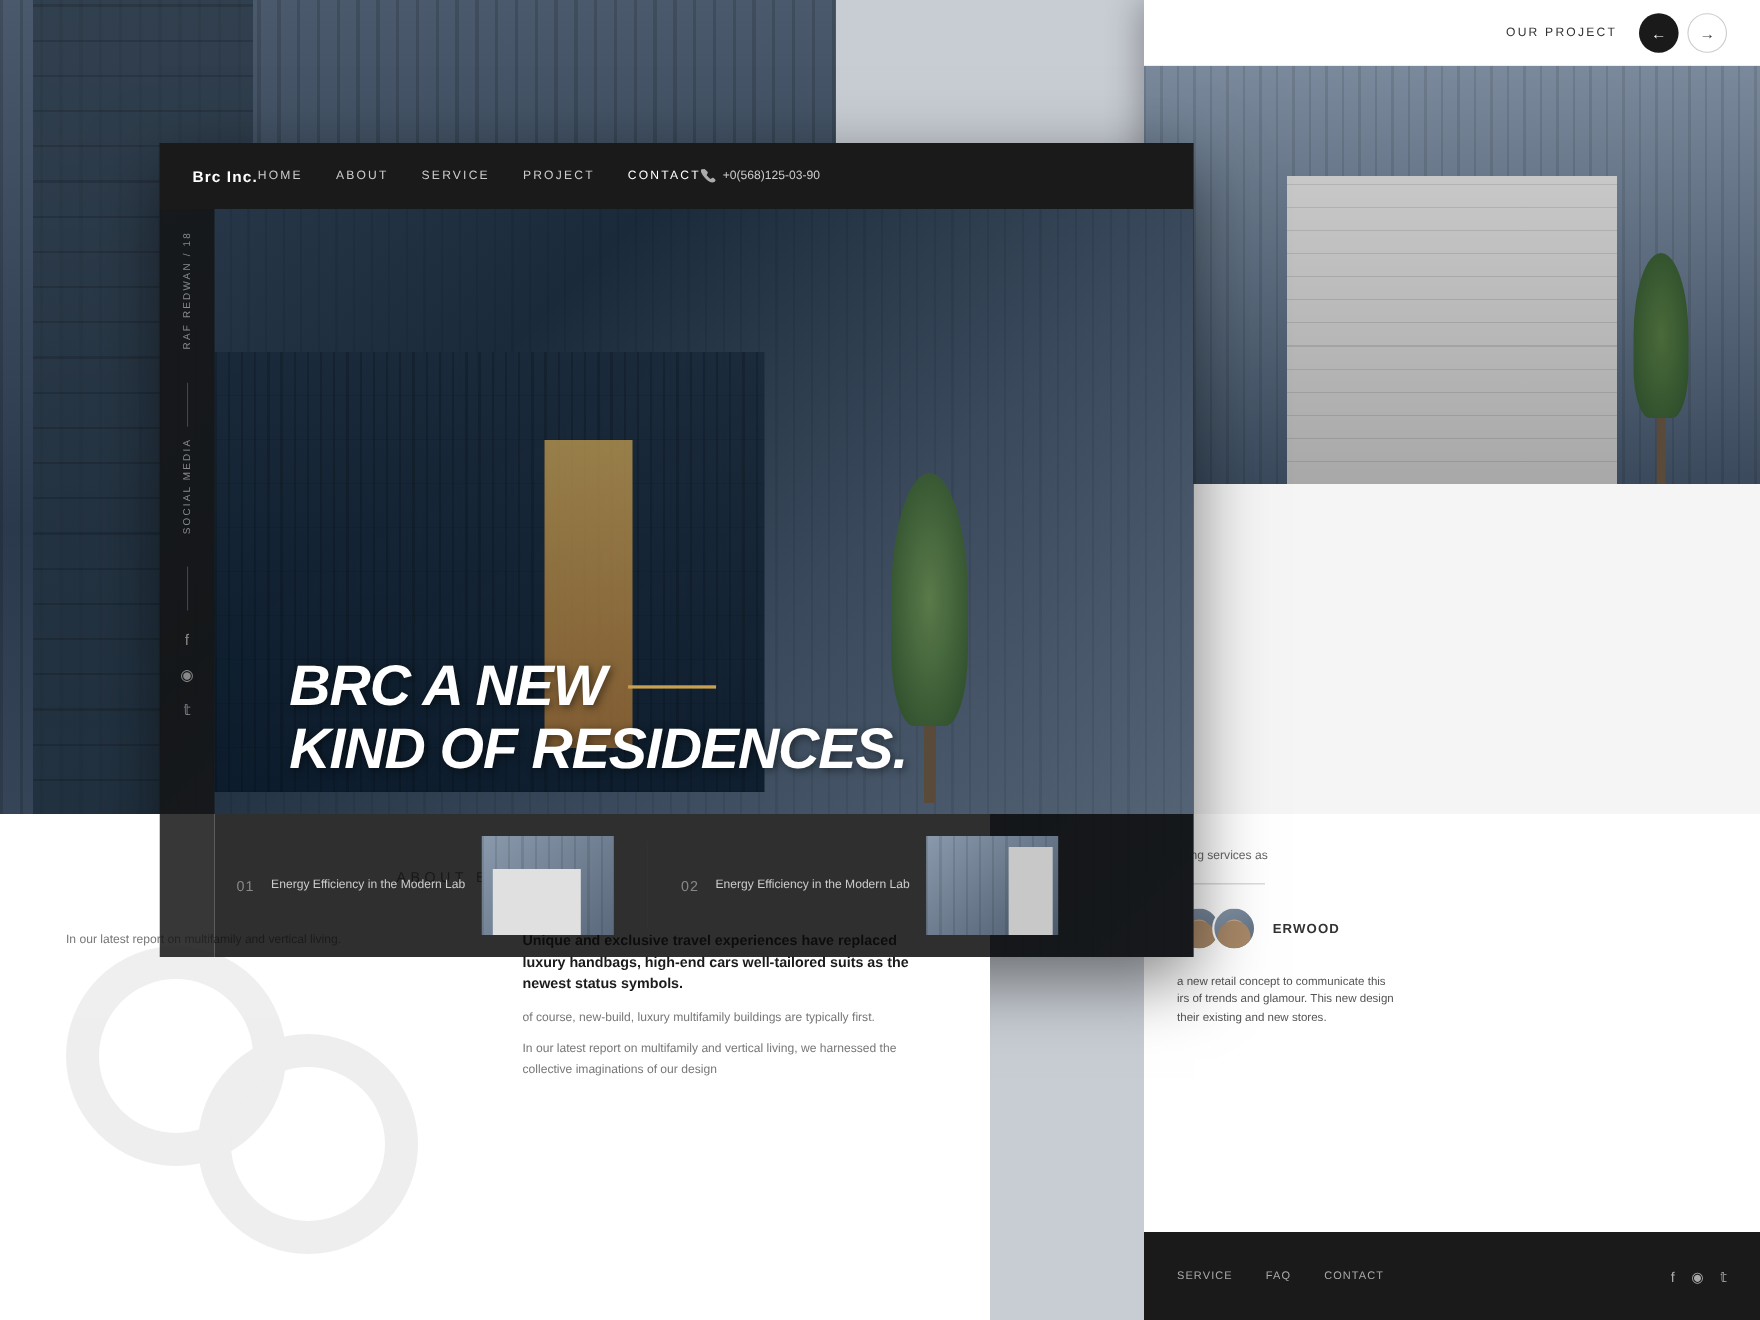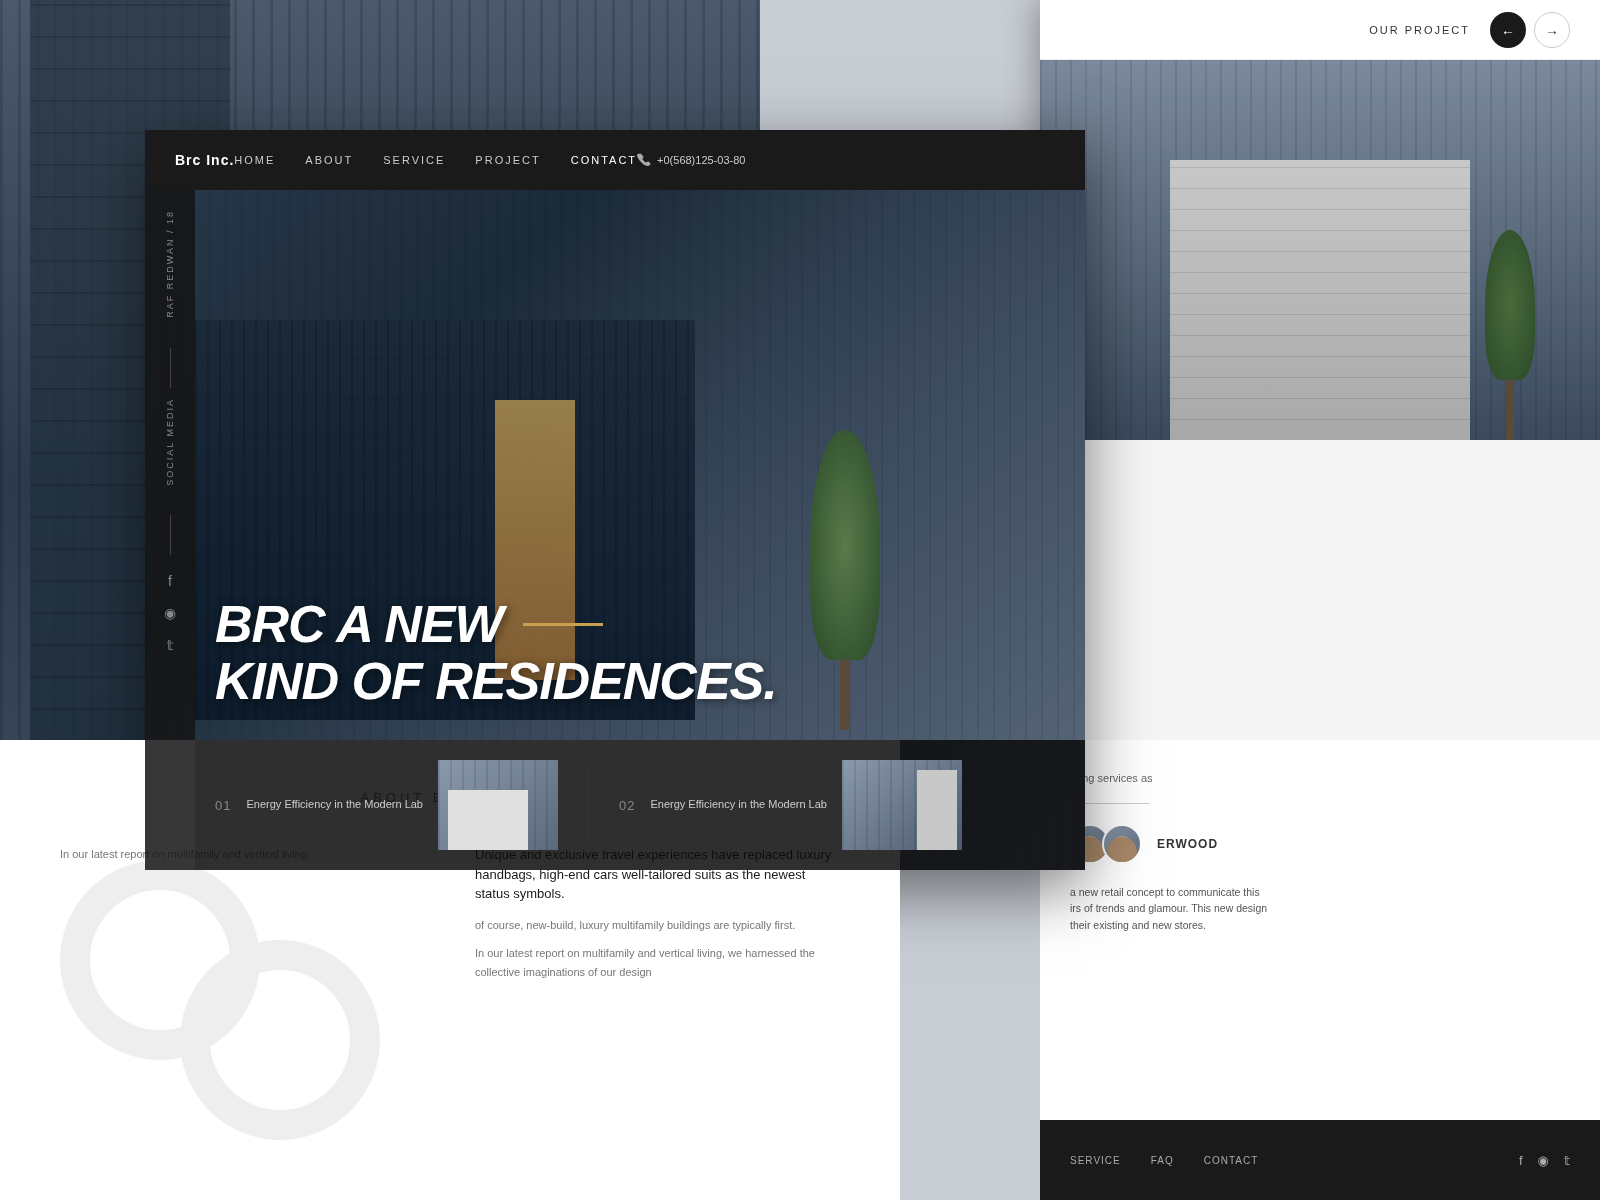--- a/index.html
+++ b/index.html
@@ -453,20 +453,21 @@
     }
     .hero-title {
       color: #fff;
       font-size: 52px;
       font-weight: 900;
       line-height: 1.1;
       text-transform: uppercase;
       font-style: italic;
       letter-spacing: -1px;
       text-shadow: 2px 2px 8px rgba(0,0,0,0.5);
+      margin-left: 48px;
     }
     .hero-title-line {
       display: flex;
       align-items: center;
       gap: 15px;
     }
     .hero-title-line::after {
       content: '';
       display: inline-block;
       width: 80px;
@@ -578,21 +579,21 @@
       line-height: 1.3;
       margin-bottom: 15px;
     }
     .about-body {
       font-size: 11px;
       color: #777;
       line-height: 1.7;
     }
     .about-right-heading {
       font-size: 13px;
-      font-weight: normal;
+      font-weight: bold;
       color: #1a1a1a;
       line-height: 1.5;
       margin-bottom: 12px;
     }
     .about-decorative-circles {
       position: absolute;
       left: 60px;
       top: 120px;
       opacity: 0.07;
     }
@@ -676,21 +677,21 @@
       <span class="navbar-nav-item">HOME</span>
       <span class="navbar-nav-item">ABOUT</span>
       <span class="navbar-nav-item">SERVICE</span>
       <span class="navbar-nav-item">PROJECT</span>
       <span class="navbar-nav-item nav-highlight">CONTACT</span>
     </nav>
     <div class="navbar-phone">
       <svg width="14" height="14" viewBox="0 0 14 14">
         <path d="M2 1c0 0 1-1 2 0l2 2c1 1 0 2 0 2s-1 1 0 2l2 2c1 1 2 0 2 0s1-1 2 0l1 1c1 1 0 2 0 2s-3 3-8-2S0 2 0 2 1 0 2 1z" fill="#aaa"></path>
       </svg>
-      <span>+0(568)125-03-80</span>
+      <span>+0(568)125-03-90</span>
     </div>
   </div>
 
   <div class="website-sidebar">
     <span class="sidebar-vertical-text">Raf Redwan / 18</span>
     <div class="sidebar-divider"></div>
     <span class="sidebar-vertical-text">Social media</span>
     <div class="sidebar-divider"></div>
     <span class="sidebar-social-icon">f</span>
     <span class="sidebar-social-icon">◉</span>

